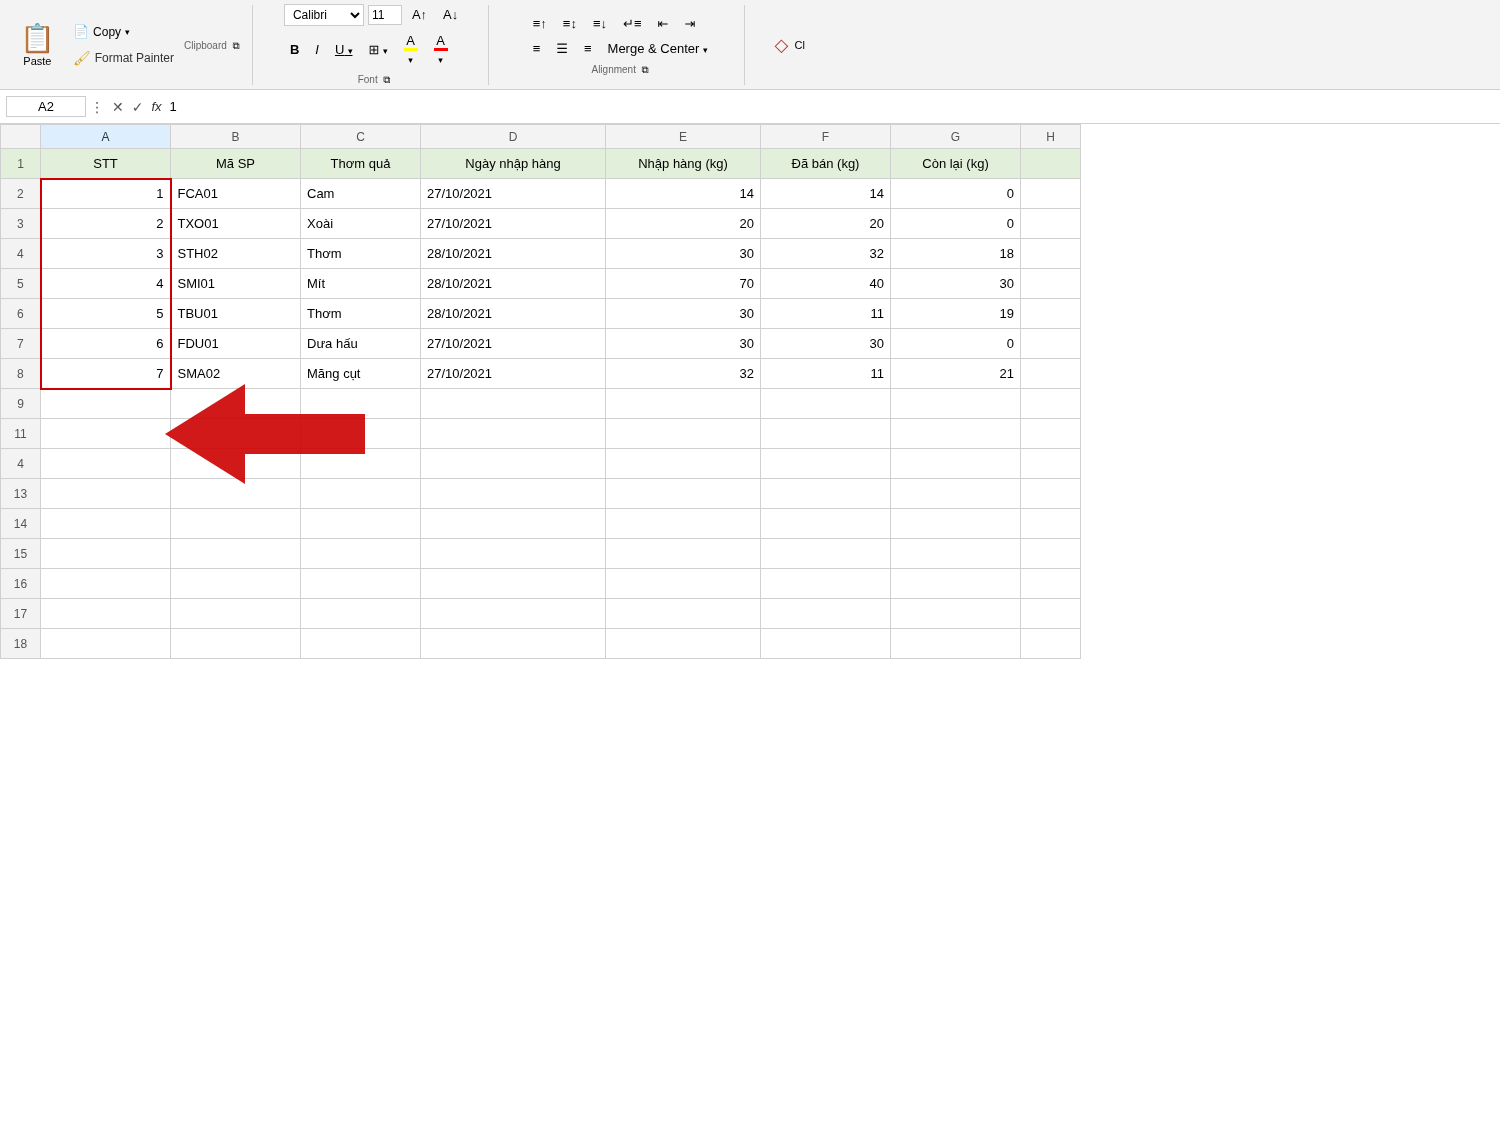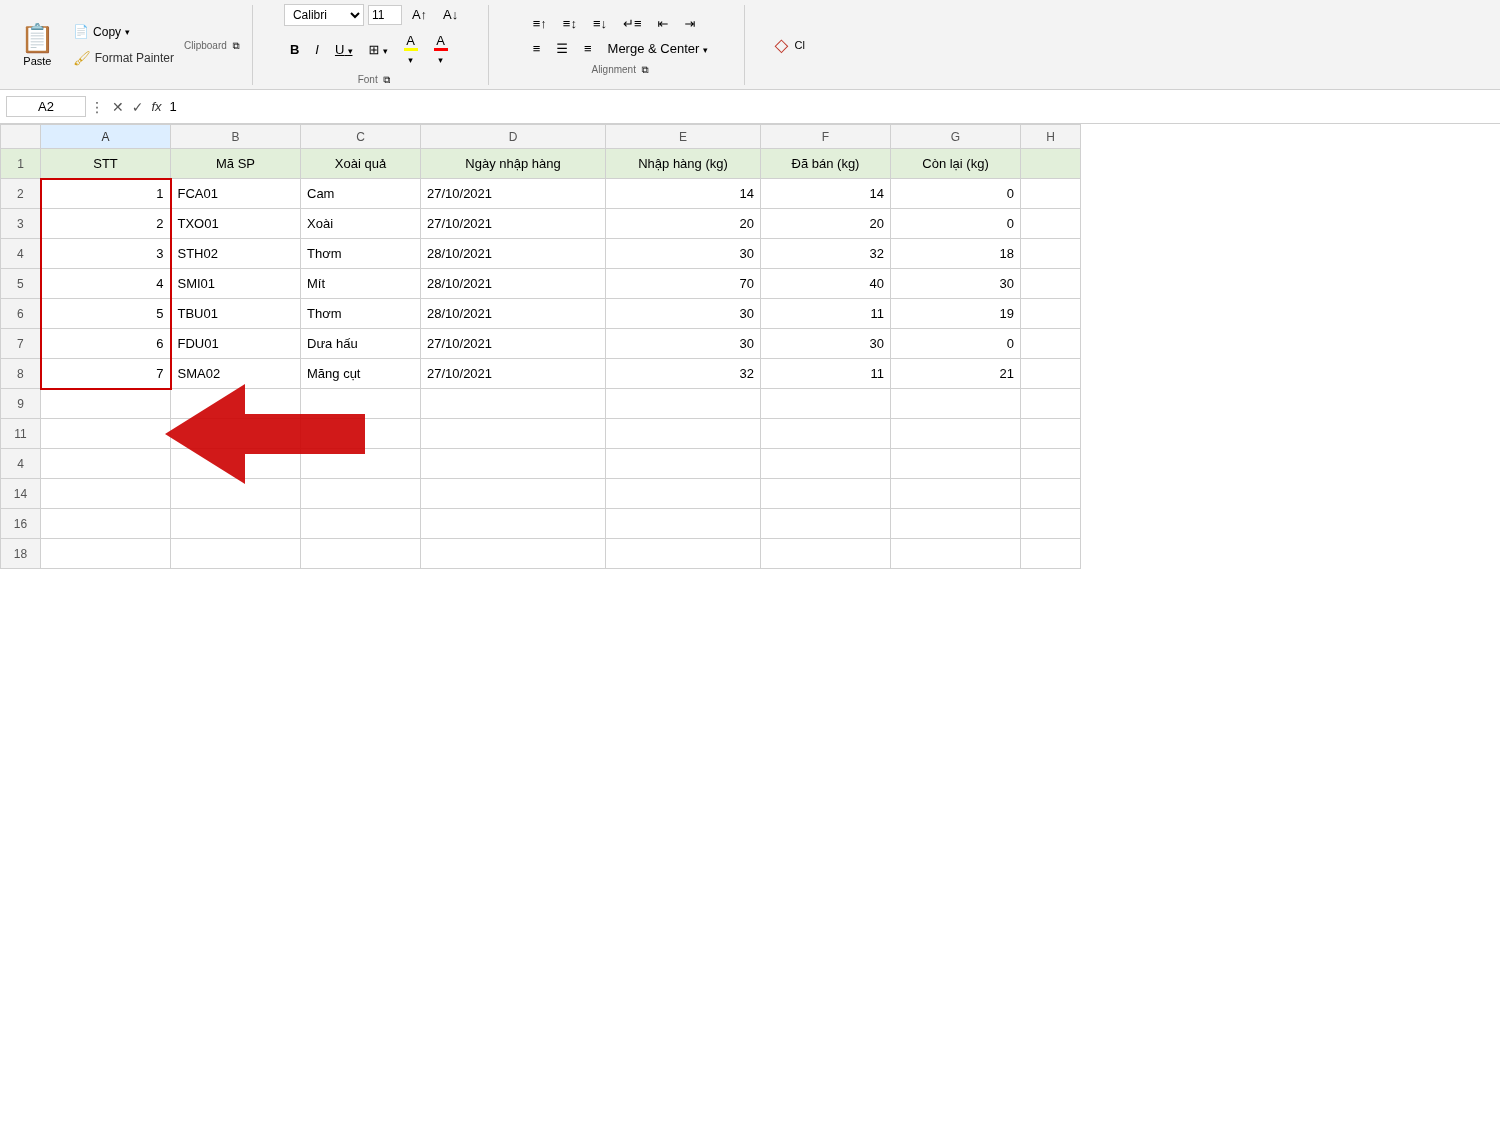--- a/index.html
+++ b/index.html
@@ -321,21 +321,21 @@
           <th class="col-header">G</th>
           <th class="col-header">H</th>
         </tr>
       </thead>
       <tbody id="spreadsheet-body">
 
         <tr class="header-row">
           <td class="row-header">1</td>
           <td class="data-cell" style="background:#e2efda; text-align:center;">STT</td>
           <td class="data-cell" style="background:#e2efda; text-align:center;">Mã SP</td>
-          <td class="data-cell" style="background:#e2efda; text-align:center;">Xoài quả</td>
+          <td class="data-cell" style="background:#e2efda; text-align:center;">Thơm quả</td>
           <td class="data-cell" style="background:#e2efda; text-align:center;">Ngày nhập hàng</td>
           <td class="data-cell" style="background:#e2efda; text-align:center;">Nhập hàng (kg)</td>
           <td class="data-cell" style="background:#e2efda; text-align:center;">Đã bán (kg)</td>
           <td class="data-cell" style="background:#e2efda; text-align:center;">Còn lại (kg)</td>
           <td class="data-cell"></td>
         </tr>
       <tr>
     <td class="row-header">2</td>
     <td class="data-cell num-cell" style="border-top: 2px solid #cc0000; border-left: 2px solid #cc0000; border-right: 2px solid #cc0000;">1</td>
     <td class="data-cell">FCA01</td>
@@ -439,32 +439,65 @@
     <td class="data-cell"></td>
     <td class="data-cell"></td>
     <td class="data-cell"></td>
     <td class="data-cell"></td>
     <td class="data-cell"></td>
     <td class="data-cell"></td>
     <td class="data-cell"></td>
     <td class="data-cell"></td>
   </tr>
           <tr>
+    <td class="row-header">13</td>
+    <td class="data-cell"></td>
+    <td class="data-cell"></td>
+    <td class="data-cell"></td>
+    <td class="data-cell"></td>
+    <td class="data-cell"></td>
+    <td class="data-cell"></td>
+    <td class="data-cell"></td>
+    <td class="data-cell"></td>
+  </tr>
+          <tr>
     <td class="row-header">14</td>
     <td class="data-cell"></td>
     <td class="data-cell"></td>
     <td class="data-cell"></td>
     <td class="data-cell"></td>
     <td class="data-cell"></td>
     <td class="data-cell"></td>
     <td class="data-cell"></td>
     <td class="data-cell"></td>
   </tr>
           <tr>
+    <td class="row-header">15</td>
+    <td class="data-cell"></td>
+    <td class="data-cell"></td>
+    <td class="data-cell"></td>
+    <td class="data-cell"></td>
+    <td class="data-cell"></td>
+    <td class="data-cell"></td>
+    <td class="data-cell"></td>
+    <td class="data-cell"></td>
+  </tr>
+          <tr>
     <td class="row-header">16</td>
+    <td class="data-cell"></td>
+    <td class="data-cell"></td>
+    <td class="data-cell"></td>
+    <td class="data-cell"></td>
+    <td class="data-cell"></td>
+    <td class="data-cell"></td>
+    <td class="data-cell"></td>
+    <td class="data-cell"></td>
+  </tr>
+          <tr>
+    <td class="row-header">17</td>
     <td class="data-cell"></td>
     <td class="data-cell"></td>
     <td class="data-cell"></td>
     <td class="data-cell"></td>
     <td class="data-cell"></td>
     <td class="data-cell"></td>
     <td class="data-cell"></td>
     <td class="data-cell"></td>
   </tr>
           <tr>

